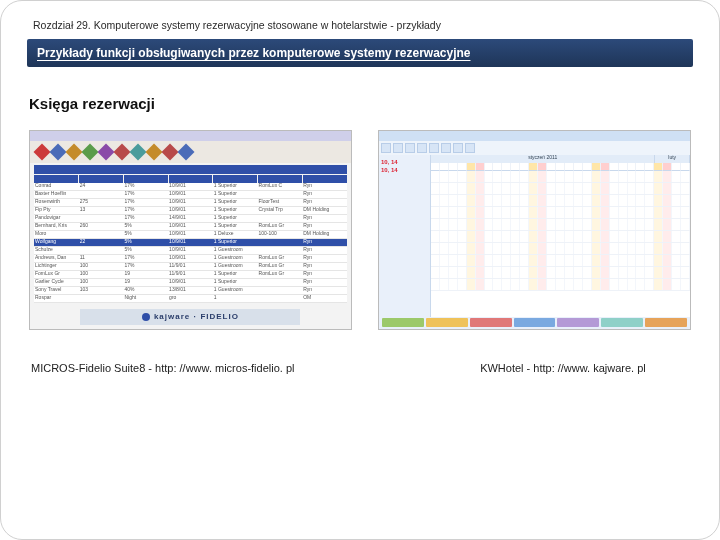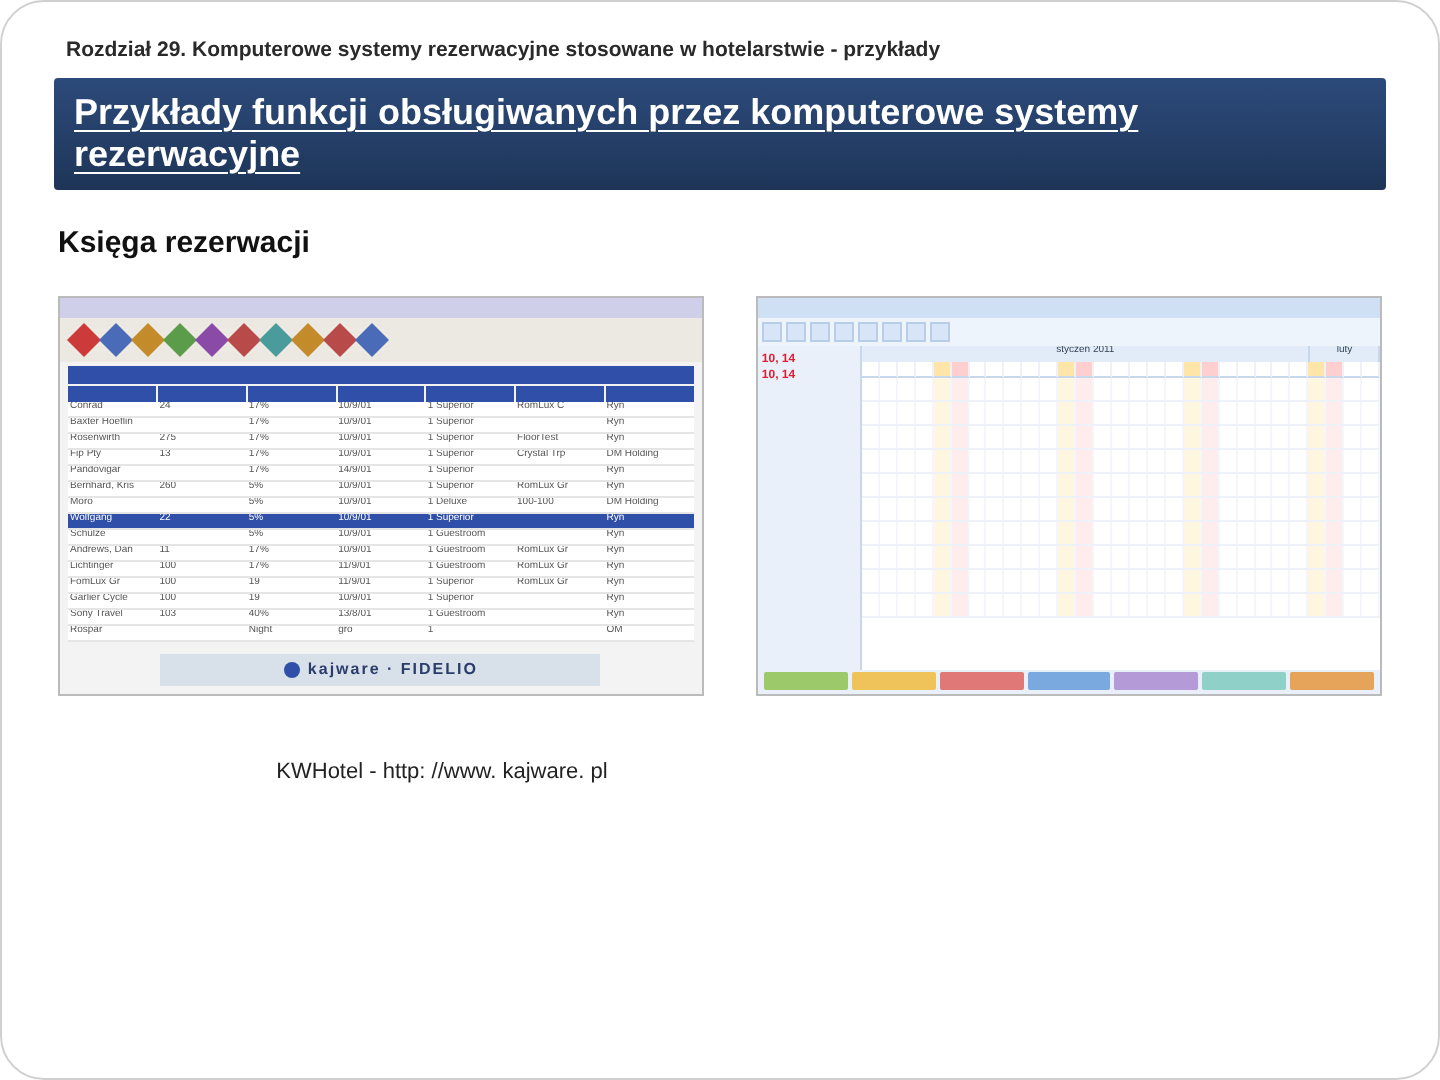--- a/index.html
+++ b/index.html
@@ -7,33 +7,33 @@
   .slide {
     width: 720px; height: 540px;
     border: 1px solid #d0d0d0;
     border-radius: 22px;
     padding: 18px 26px 20px 26px;
     position: relative;
     overflow: hidden;
   }
   .chapter {
     font-size: 10.5px;
-    font-weight: 700;
+    font-weight: 400;
     color: #2a2a2a;
     margin-bottom: 8px;
     padding-left: 6px;
   }
   .title-bar {
     background: linear-gradient(#2c4a7a, #1e3558);
     color: #fff;
-    font-size: 18px;
+    font-size: 12px;
     font-weight: 700;
     padding: 7px 10px 7px 10px;
     border-radius: 2px;
-    margin-bottom: 18px;
+    margin-bottom: 28px;
     text-decoration: underline;
     text-underline-offset: 3px;
     text-decoration-thickness: 1px;
   }
   .subtitle {
     font-size: 15px;
     font-weight: 700;
     color: #111;
     margin-bottom: 18px;
     padding-left: 2px;
@@ -692,16 +692,17 @@
         <div class="tag t4"></div>
         <div class="tag t5"></div>
         <div class="tag t6"></div>
         <div class="tag t7"></div>
       </div>
     </div>
 
   </div>
 
   <div class="captions">
+    <div class="cap-left">MICROS-Fidelio Suite8 - http: //www. micros-fidelio. pl</div>
     <div class="cap-right">KWHotel - http: //www. kajware. pl</div>
   </div>
 
 </div>
 
 </body></html>

